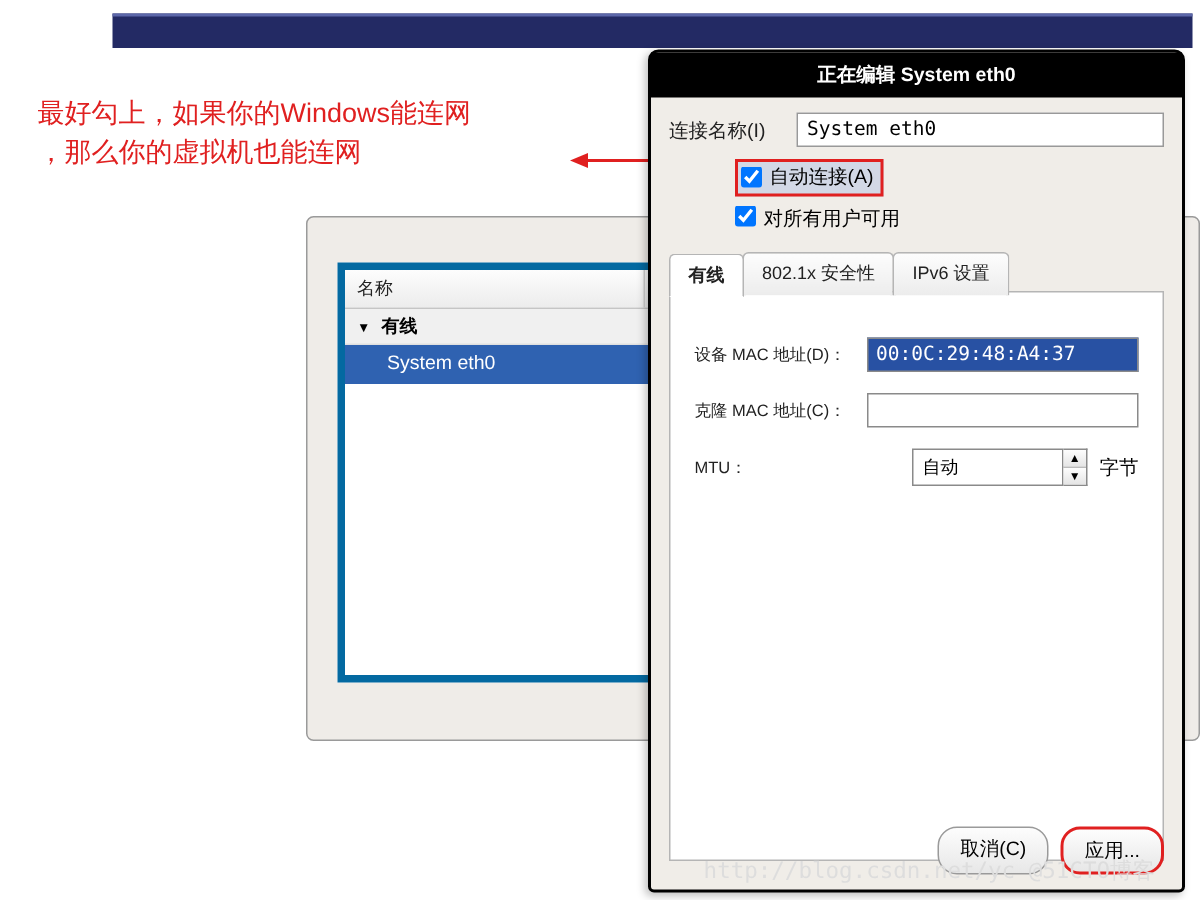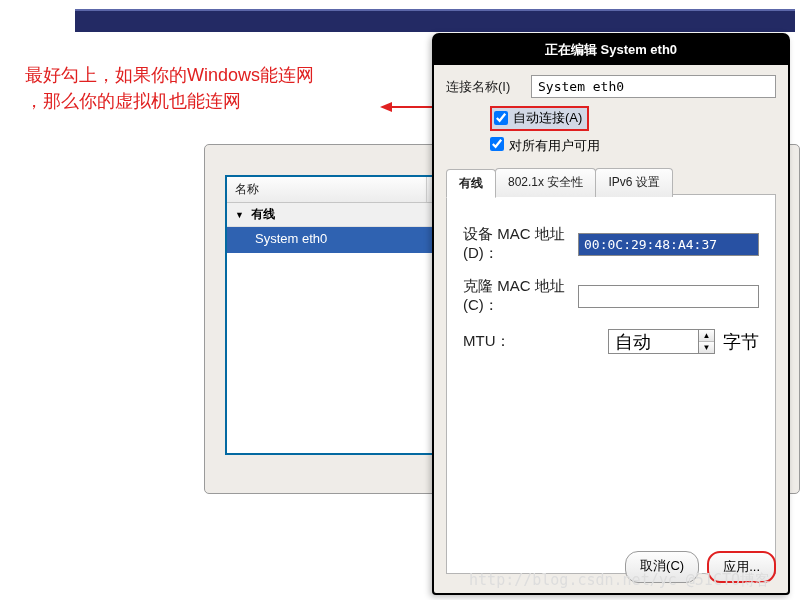--- a/index.html
+++ b/index.html
@@ -45,21 +45,21 @@
     top: 6px;
     width: 100%;
     text-align: center;
     color: #333;
     font-size: 13px;
   }
   .list-panel {
     position: absolute;
     top: 30px; left: 20px;
     width: 360px; height: 280px;
-    border: 2px solid #0369a1;
+    border: 5px solid #0369a1;
     background: #fff;
   }
   .list-header {
     display: flex;
     border-bottom: 1px solid #c5c5c5;
     background: linear-gradient(#fdfdfd,#ececec);
   }
   .list-header > div {
     padding: 4px 8px;
     font-size: 12px;
@@ -148,41 +148,41 @@
   }
   .tab.active {
     background: #fff;
     border-bottom: 1px solid #fff;
     position: relative;
     top: 1px;
     font-weight: bold;
   }
   .tab-content { padding: 30px 16px 10px 16px; }
   .fld-row { display: flex; align-items: center; margin-bottom: 14px; }
-  .fld-lbl { width: 145px; font-size: 15px; color: #222; }
+  .fld-lbl { width: 145px; font-size: 11px; color: #222; }
   .fld-input {
     flex: 1;
     height: 23px;
     border: 1px solid #8a8a8a;
     background: #fff;
     padding: 2px 5px;
     font-size: 13px;
     font-family: monospace, sans-serif;
   }
   .sel-mac { background: #2851a3; color: #fff; }
   .spin-wrap { display: flex; flex: 1; align-items: center; }
   .spin {
     flex: 1;
     height: 25px;
     border: 1px solid #8a8a8a;
     background: #fff;
     display: flex;
     align-items: center;
     padding-left: 6px;
-    font-size: 18px;
+    font-size: 12px;
     text-align: center;
   }
   .spin-btns {
     border: 1px solid #8a8a8a;
     border-left: none;
     height: 25px;
     display: flex;
     flex-direction: column;
     width: 16px;
   }
@@ -190,21 +190,21 @@
     flex:1;
     font-size:8px;
     display:flex;
     align-items:center;
     justify-content:center;
     background:linear-gradient(#fdfdfd,#e5e5e5);
     border-bottom:1px solid #bbb;
     cursor:pointer;
   }
   .spin-btns div:last-child{border-bottom:none;}
-  .unit { margin-left: 8px; font-size: 18px; }
+  .unit { margin-left: 8px; font-size: 13px; }
   .btn-bar {
     position: absolute;
     bottom: 10px; right: 12px;
     display: flex;
     gap: 8px;
   }
   .btn {
     background: linear-gradient(#fdfdfd,#e7e7e7);
     border: 1px solid #9a9a9a;
     border-radius: 13px;

